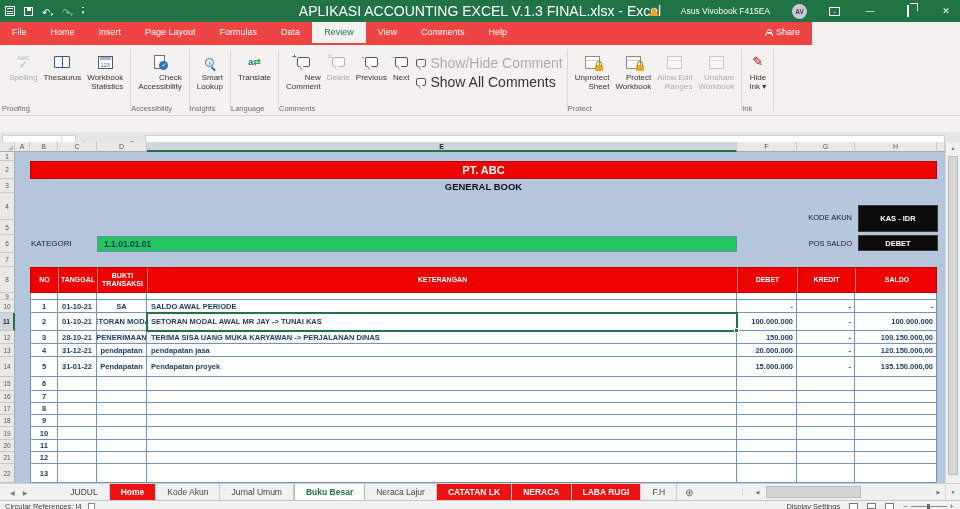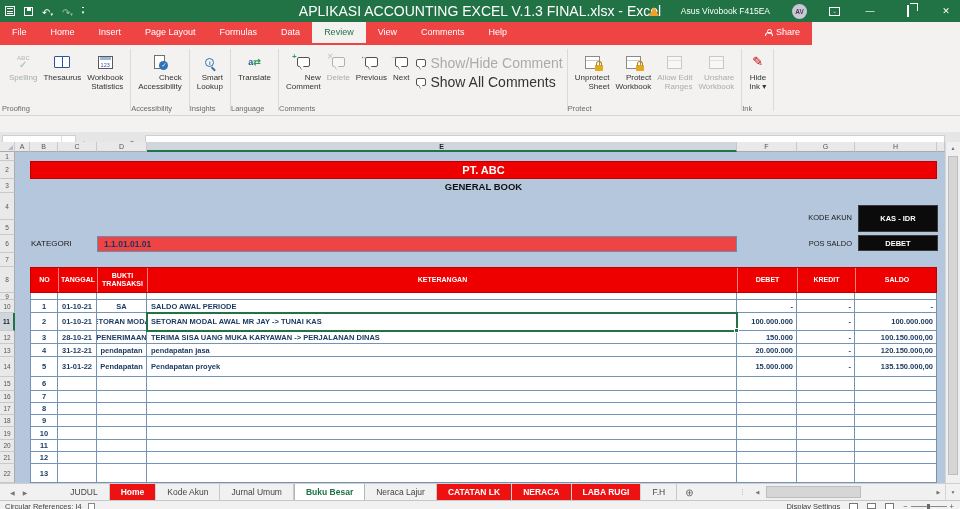--- a/index.html
+++ b/index.html
@@ -96,21 +96,21 @@
   .rowhdr{position:absolute;top:152px;left:0;width:15px;display:flex;flex-direction:column}
   .rh{flex:none;background:#E9E9E9;border-right:1px solid #ABABAB;border-bottom:1px solid #C9C9C9;font-size:6.5px;color:#555;display:flex;align-items:center;justify-content:center}
   .rh.sel{background:#CFD6DE;border-right:2px solid #217346;font-weight:bold;color:#222}
 
   
   .banner{position:absolute;left:30px;top:161px;width:907px;height:18px;background:#EE0000;border:1px solid #BF0000;color:#fff;font-weight:bold;font-size:11px;display:flex;align-items:center;justify-content:center}
   .booktitle{position:absolute;left:30px;top:180px;width:907px;height:13px;color:#111;font-weight:bold;font-size:9.5px;display:flex;align-items:center;justify-content:center}
   .rlabel{position:absolute;font-size:7.5px;color:#1a1a1a;text-align:right}
   .blackbox{position:absolute;left:858px;width:80px;background:#0B0B0B;color:#fff;font-weight:bold;font-size:7.5px;display:flex;align-items:center;justify-content:center;border:1px solid #3a3a3a}
   .katlabel{position:absolute;left:31px;top:239px;width:60px;font-size:8px;color:#1a1a1a}
-  .katinput{position:absolute;left:97px;top:236px;width:640px;height:16px;background:#ef4444;border:1px solid #6B8CB0;display:flex;align-items:center;padding-left:6px;font-size:8.5px;font-weight:bold;color:#17375E}
+  .katinput{position:absolute;left:97px;top:236px;width:640px;height:16px;background:#22c55e;border:1px solid #6B8CB0;display:flex;align-items:center;padding-left:6px;font-size:8.5px;font-weight:bold;color:#17375E}
 
   .thead{position:absolute;left:30px;top:267px;width:907px;height:26px;display:flex;background:#EE0000;border:1px solid #BF0000}
   .th{flex:none;color:#fff;font-weight:bold;font-size:7px;line-height:8px;display:flex;align-items:center;justify-content:center;text-align:center;border-right:1px solid rgba(255,255,255,.5)}
   .tbody{position:absolute;left:30px;top:293px;width:907px;display:flex;flex-direction:column}
   .trow{display:flex;flex:none}
   .cell{flex:none;background:#fff;border-right:1px solid #7393B7;border-bottom:1px solid #7393B7;display:flex;align-items:center;font-size:7.5px;font-weight:bold;color:#17375E;overflow:hidden;white-space:nowrap}
   .cell.first{border-left:1px solid #7393B7}
   .tc{justify-content:center}
   .tl{justify-content:flex-start;padding-left:4px}
   .tr{justify-content:flex-end;padding-right:3px}

